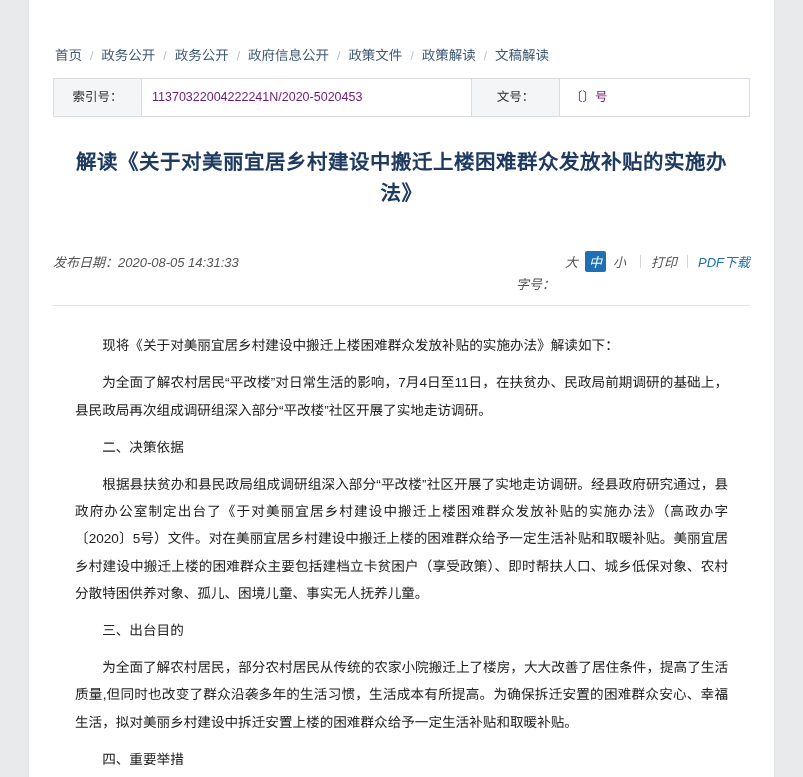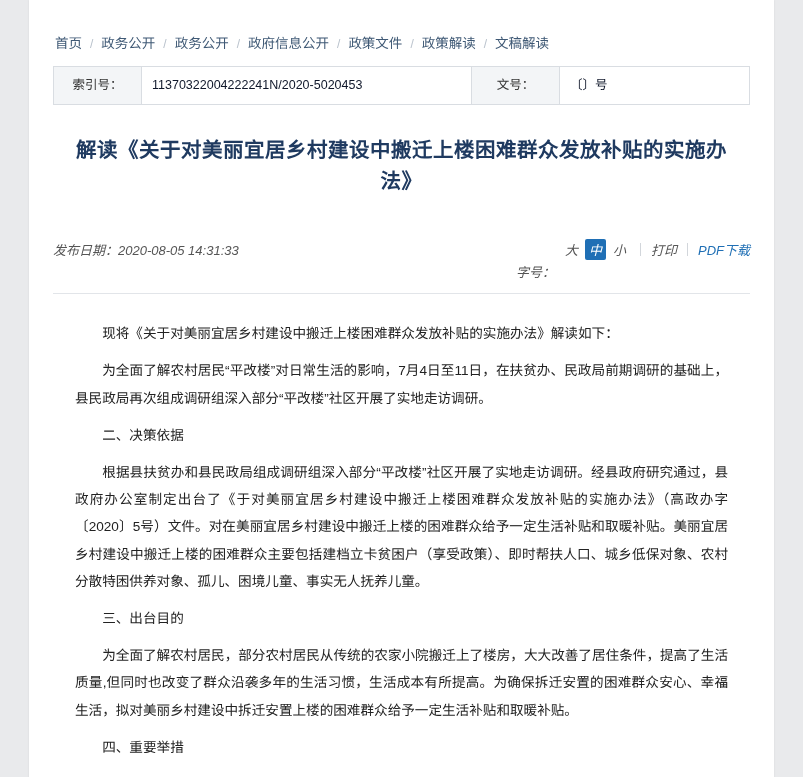--- a/index.html
+++ b/index.html
@@ -16,21 +16,21 @@
     overflow: hidden;
   }
   .sheet {
     position: absolute;
     left: 29px; top: 0; width: 745px; min-height: 777px;
     background: #ffffff;
     box-shadow: 0 0 2px rgba(0,0,0,0.08);
   }
   
   .breadcrumb {
-    padding: 32px 0 14px 24px;
+    padding: 44px 0 14px 24px;
     font-size: 13.5px;
     color: #4b5b70;
     white-space: nowrap;
   }
   .breadcrumb a {
     color: #3f5975;
     text-decoration: none;
     padding: 0 2px;
   }
   .breadcrumb .sep {
@@ -55,21 +55,21 @@
   }
   table.info td.lab {
     background: #f3f5f7;
     color: #333;
     text-align: center;
     width: 88px;
     white-space: nowrap;
   }
   table.info td.val {
     background: #ffffff;
-    color: #0f172a;
+    color: #701a75;
   }
   table.info td.val-title { color: #222; }
   
   .doc-title {
     margin: 30px 36px 0 36px;
     text-align: center;
     font-size: 20.5px;
     font-weight: bold;
     color: #1f3a60;
     line-height: 1.5;

